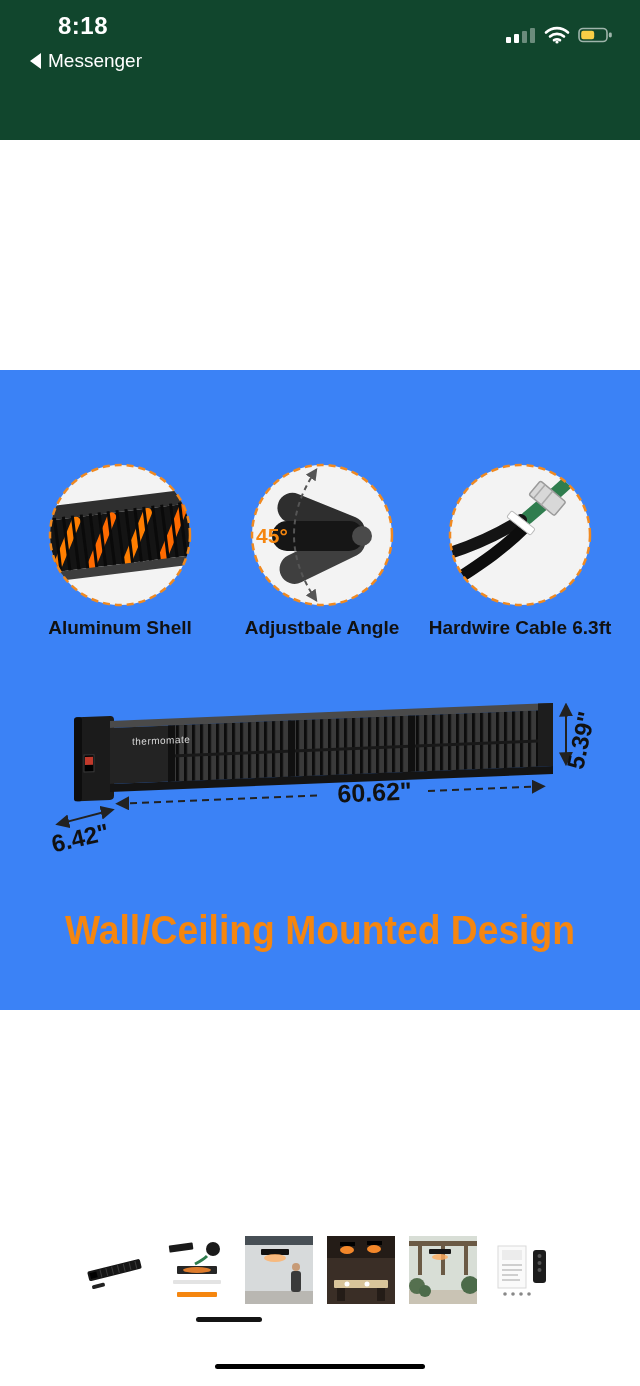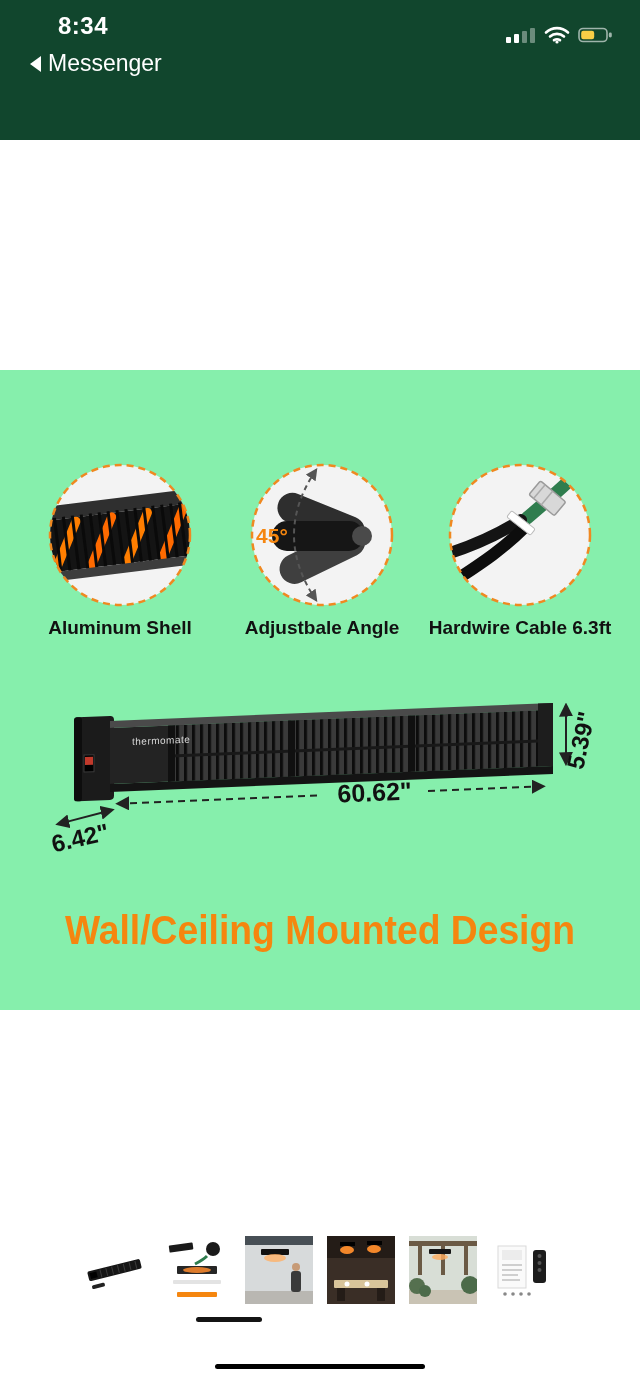--- a/index.html
+++ b/index.html
@@ -6,42 +6,42 @@
   .phone{
     position:relative;width:640px;height:1386px;margin:0 auto;
     background:#ffffff;overflow:hidden;
     font-family:"Liberation Sans",sans-serif;
   }
   
   .header{position:absolute;top:0;left:0;width:640px;height:140px;background:#11462d;}
   .time{position:absolute;top:12px;left:58px;color:#fff;font-size:24px;font-weight:bold;letter-spacing:.5px;}
   .back-row{position:absolute;top:50px;left:30px;display:flex;align-items:center;gap:7px;color:#fff;cursor:pointer;}
   .back-chevron{width:0;height:0;border-top:8px solid transparent;border-bottom:8px solid transparent;border-right:11px solid #ffffff;}
-  .back-label{font-size:23px;color:#fff;}
+  .back-label{font-size:19px;color:#fff;}
   .right-icons{position:absolute;top:26px;right:26px;display:flex;align-items:center;gap:8px;}
   .navbar{position:absolute;top:85px;left:0;width:640px;height:55px;}
   .cancel-btn{position:absolute;left:28px;top:10px;color:#fff;font-size:26px;background:none;border:none;padding:0;font-family:inherit;cursor:pointer;}
   .nav-title{position:absolute;left:0;right:0;top:10px;text-align:center;color:#fff;font-size:28px;font-weight:bold;}
   
-  .panel{position:absolute;top:370px;left:0;width:640px;height:640px;background:#86efac;}
+  .panel{position:absolute;top:370px;left:0;width:640px;height:640px;background:#3b82f6;}
   .panel svg{display:block;}
   
   .thumbs{position:absolute;top:1236px;left:0;width:640px;display:flex;justify-content:center;gap:14px;}
   .thumb{width:68px;height:68px;background:#fff;overflow:hidden;cursor:pointer;box-shadow:0 0 0 1px #ececec inset;}
   .thumb svg{display:block;}
   .thumb-scrollbar{position:absolute;top:1317px;left:196px;width:66px;height:5px;background:#141414;border-radius:2.5px;}
   .home-indicator{position:absolute;top:1364px;left:215px;width:210px;height:5px;background:#000;border-radius:3px;}
 </style>
 </head>
 <body>
 
 <div class="phone">
 
   <div class="header">
-    <div class="time">8:34</div>
+    <div class="time">8:18</div>
 
     <div class="back-row">
       <span class="back-chevron"></span>
       <span class="back-label">Messenger</span>
     </div>
 
     <div class="right-icons">
       <svg width="30" height="18" viewBox="0 0 30 18">
         <rect x="0" y="11" width="5" height="6" rx="1" fill="#ffffff"></rect>
         <rect x="8" y="8" width="5" height="9" rx="1" fill="#ffffff"></rect>

